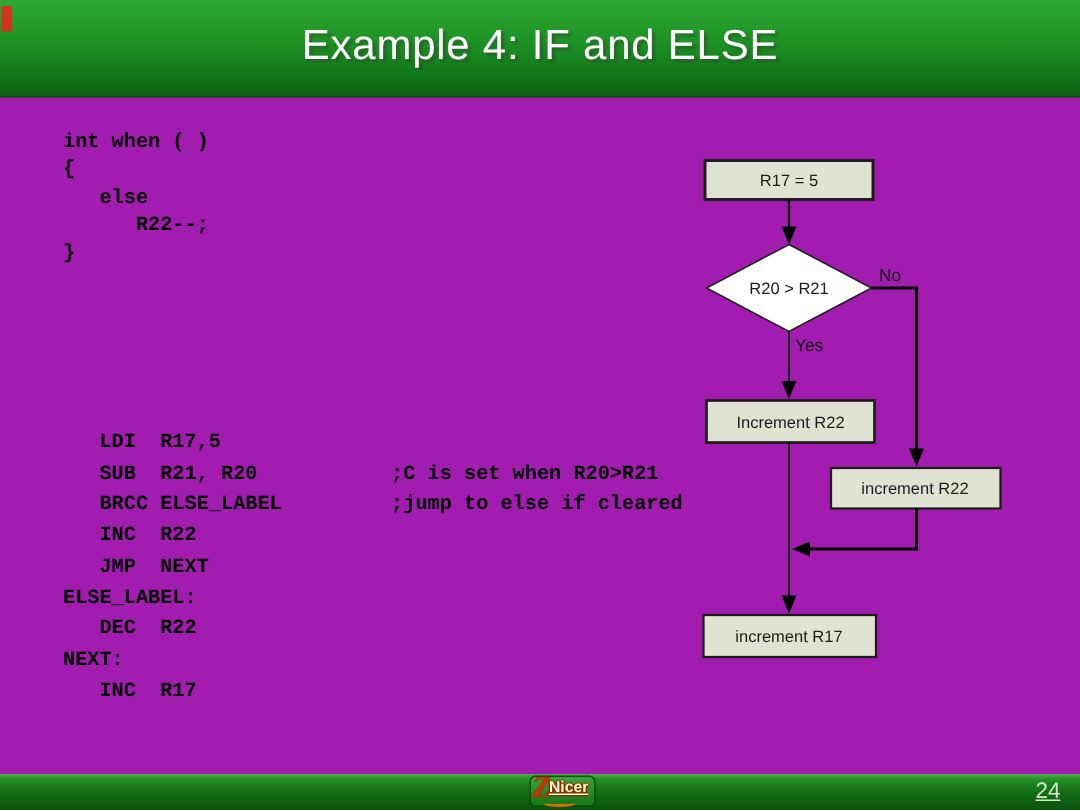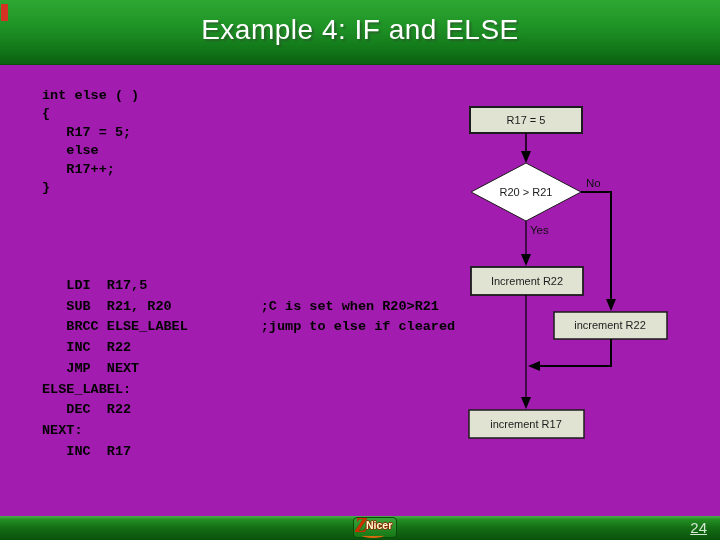--- a/index.html
+++ b/index.html
@@ -23,21 +23,21 @@
     position:absolute;left:1px;top:4px;width:7px;height:17px;
     background:#d43222;
   }
   
   .code-block{
     position:absolute;left:42px;color:#000;
     font-family:"Liberation Mono","DejaVu Sans Mono",monospace;
     font-weight:bold;font-size:13.5px;white-space:pre;
   }
   .c-code{top:87px;line-height:18.4px;}
-  .asm-code{top:276px;line-height:20.7px;}
+  .asm-code{top:286px;line-height:20.7px;}
   .code-line{white-space:pre;}
   
   .flowchart{position:absolute;left:424px;top:90px;width:260px;height:365px;}
   .flow-text{font-family:"Liberation Sans",sans-serif;font-size:11px;fill:#1c1c1c;}
   .flow-branch-label{font-family:"Liberation Sans",sans-serif;font-size:11.5px;fill:#111;}
   
   .footer-bar{
     position:absolute;left:0;top:516px;width:720px;height:24px;
     background:linear-gradient(180deg,#4fae4f 0%,#239023 14%,#156f15 48%,#0a520c 100%);
   }
@@ -50,41 +50,42 @@
     position:absolute;left:1px;top:-3px;
     font-family:"Liberation Serif",serif;font-style:italic;font-weight:bold;
     font-size:20px;color:#cc3300;line-height:20px;
     text-shadow:0 0 1px #7a1a00;
   }
   .logo-name{
     position:absolute;left:12px;top:2px;
     font-family:"Liberation Sans",sans-serif;font-weight:bold;font-size:10.5px;
     color:#ffffd2;line-height:11px;
     text-shadow:-1px 0 #8a2500,0 1px #8a2500,1px 0 #8a2500,0 -1px #8a2500;
+    text-decoration:underline;
   }
   .logo-swoosh{
     position:absolute;left:8px;top:15px;width:22px;height:3px;
     border-bottom:2px solid #d86a10;border-radius:50%;
   }
   .page-number{
     position:absolute;right:13px;top:3px;
     font-size:15px;color:#d2e8d2;text-decoration:underline;
   }
 </style>
 </head>
 <body>
 
 <div class="slide">
 
   <div class="header-bar">
     <h1 class="slide-title">Example 4: IF and ELSE</h1>
   </div>
   <div class="corner-marker"></div>
 
-  <div class="code-block c-code"><div class="code-line">int else ( )</div><div class="code-line">{</div><div class="code-line">   R17 = 5;</div><div class="code-line">   else</div><div class="code-line">   R17++;</div><div class="code-line">}</div></div>
+  <div class="code-block c-code"><div class="code-line">int when ( )</div><div class="code-line">{</div><div class="code-line">   else</div><div class="code-line">      R22--;</div><div class="code-line">}</div></div>
 
   <div class="code-block asm-code"><div class="code-line">   LDI  R17,5</div><div class="code-line">   SUB  R21, R20           ;C is set when R20&gt;R21</div><div class="code-line">   BRCC ELSE_LABEL         ;jump to else if cleared</div><div class="code-line">   INC  R22</div><div class="code-line">   JMP  NEXT</div><div class="code-line">ELSE_LABEL:</div><div class="code-line">   DEC  R22</div><div class="code-line">NEXT:</div><div class="code-line">   INC  R17</div></div>
 
   <div class="flowchart">
     <svg width="260" height="365" viewBox="0 0 260 365">
 
       <rect x="46" y="17" width="112" height="26" fill="#e0e3d2" stroke="#1c1c1c" stroke-width="2"></rect>
       <text class="flow-text" x="102" y="34" text-anchor="middle">R17 = 5</text>
 
       <line x1="102" y1="43" x2="102" y2="62" stroke="#000" stroke-width="1.5"></line>

